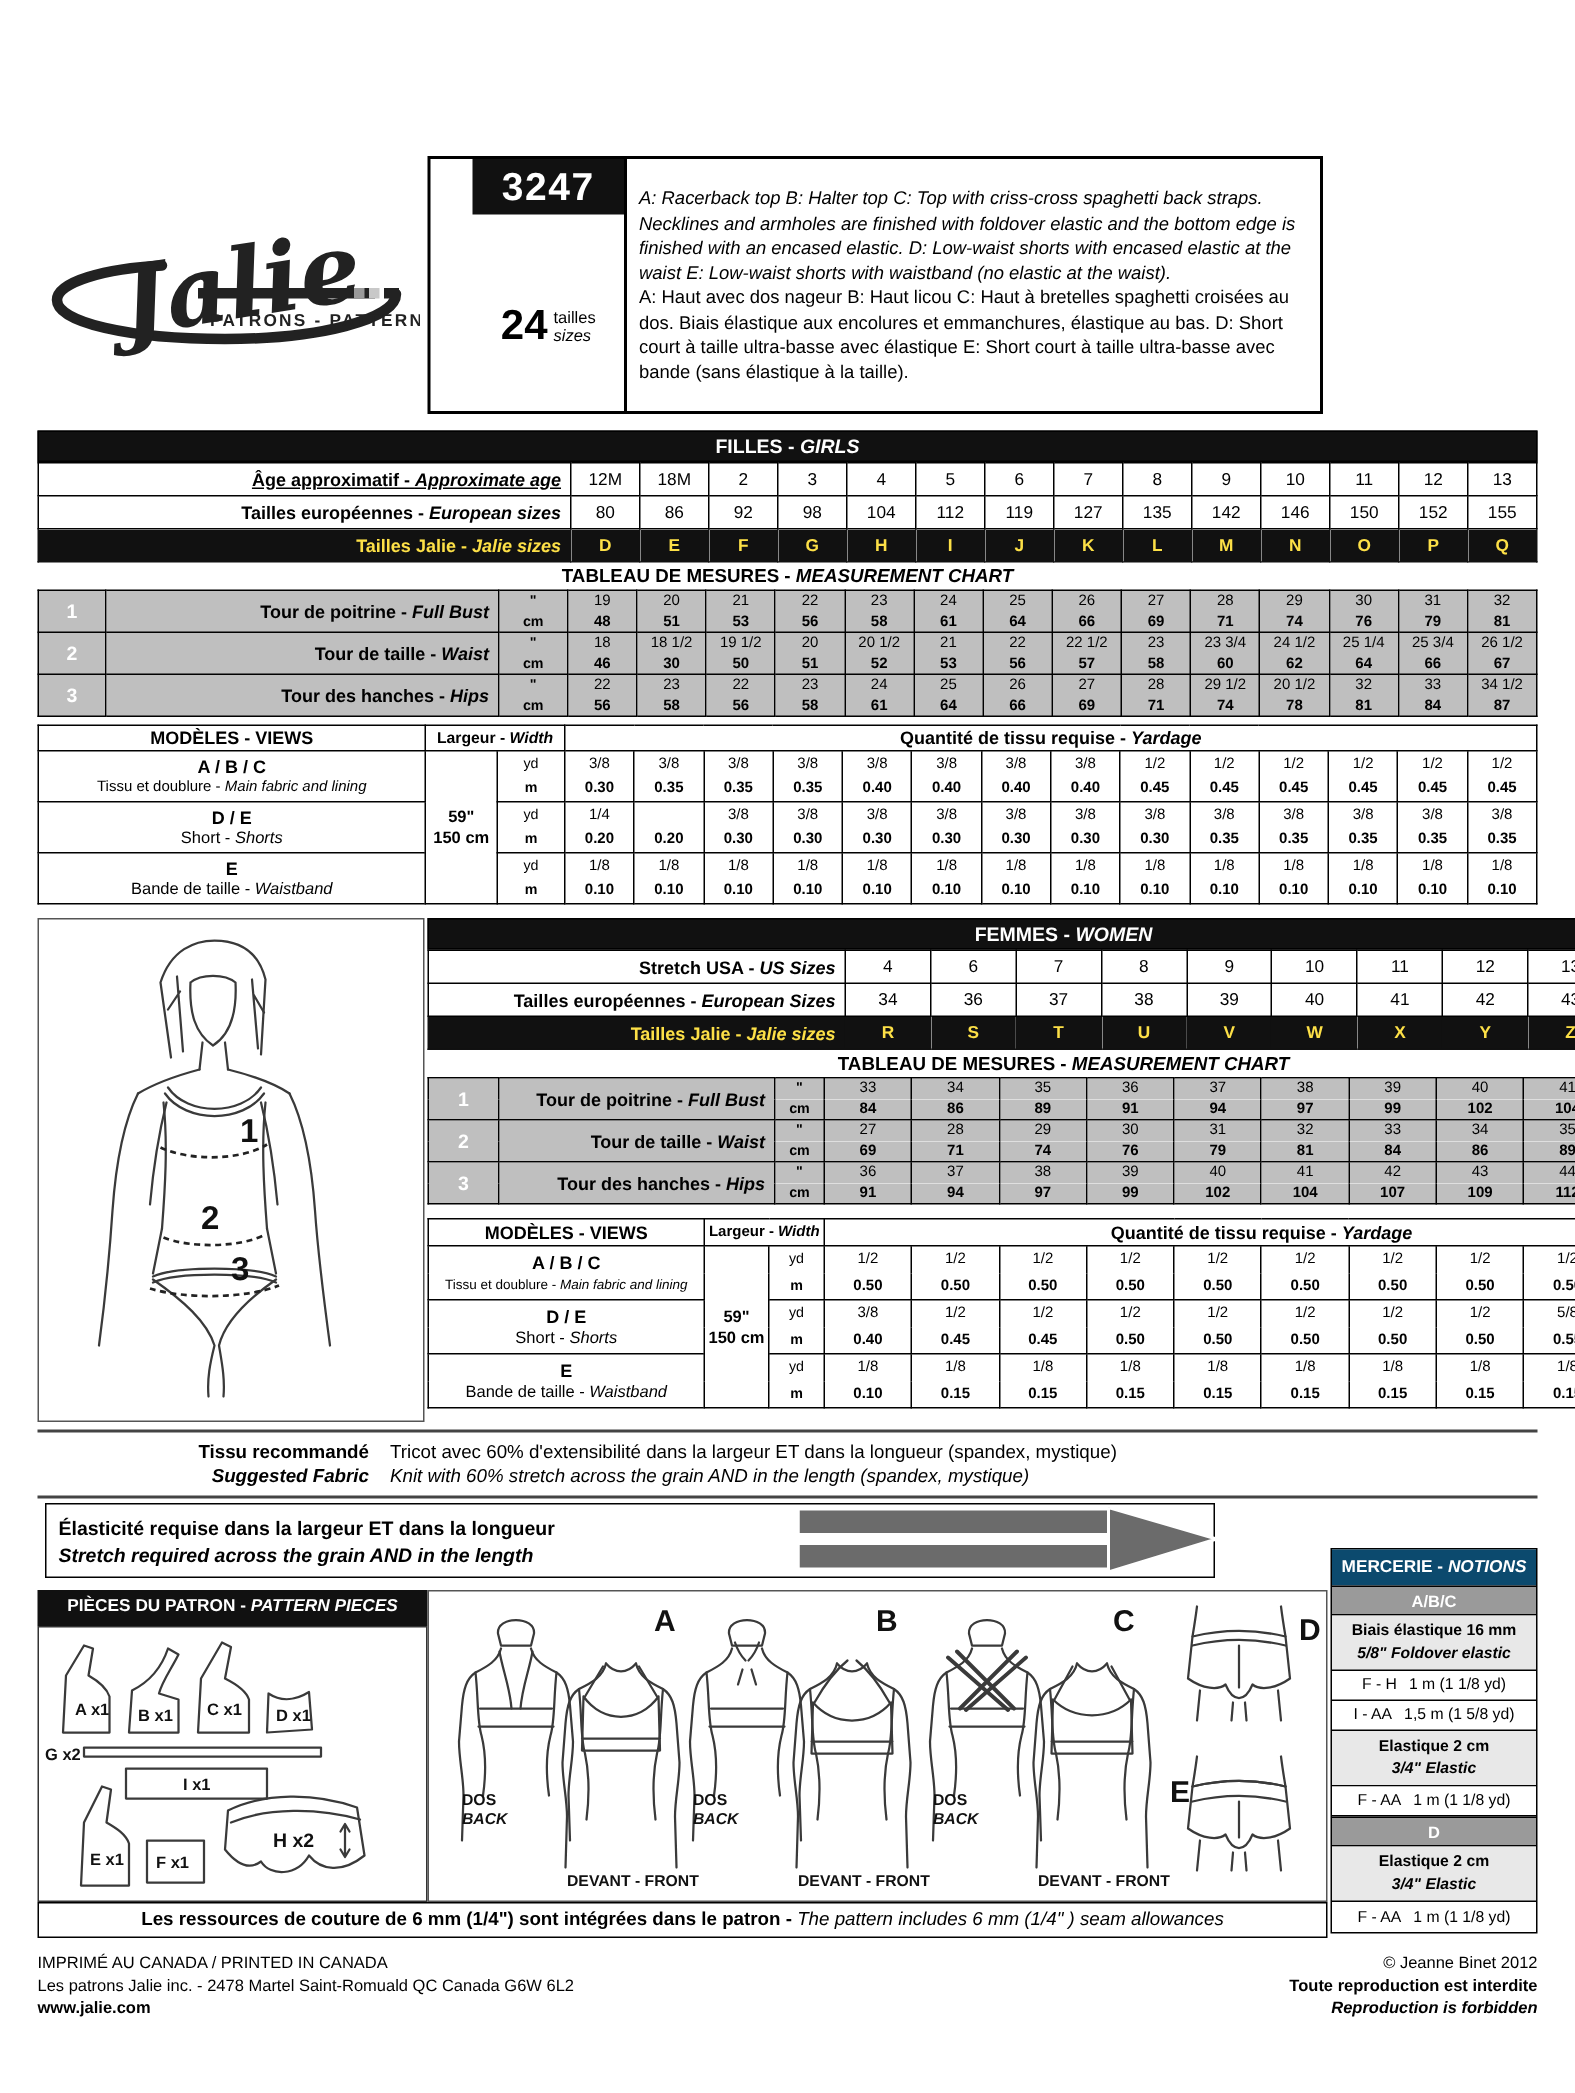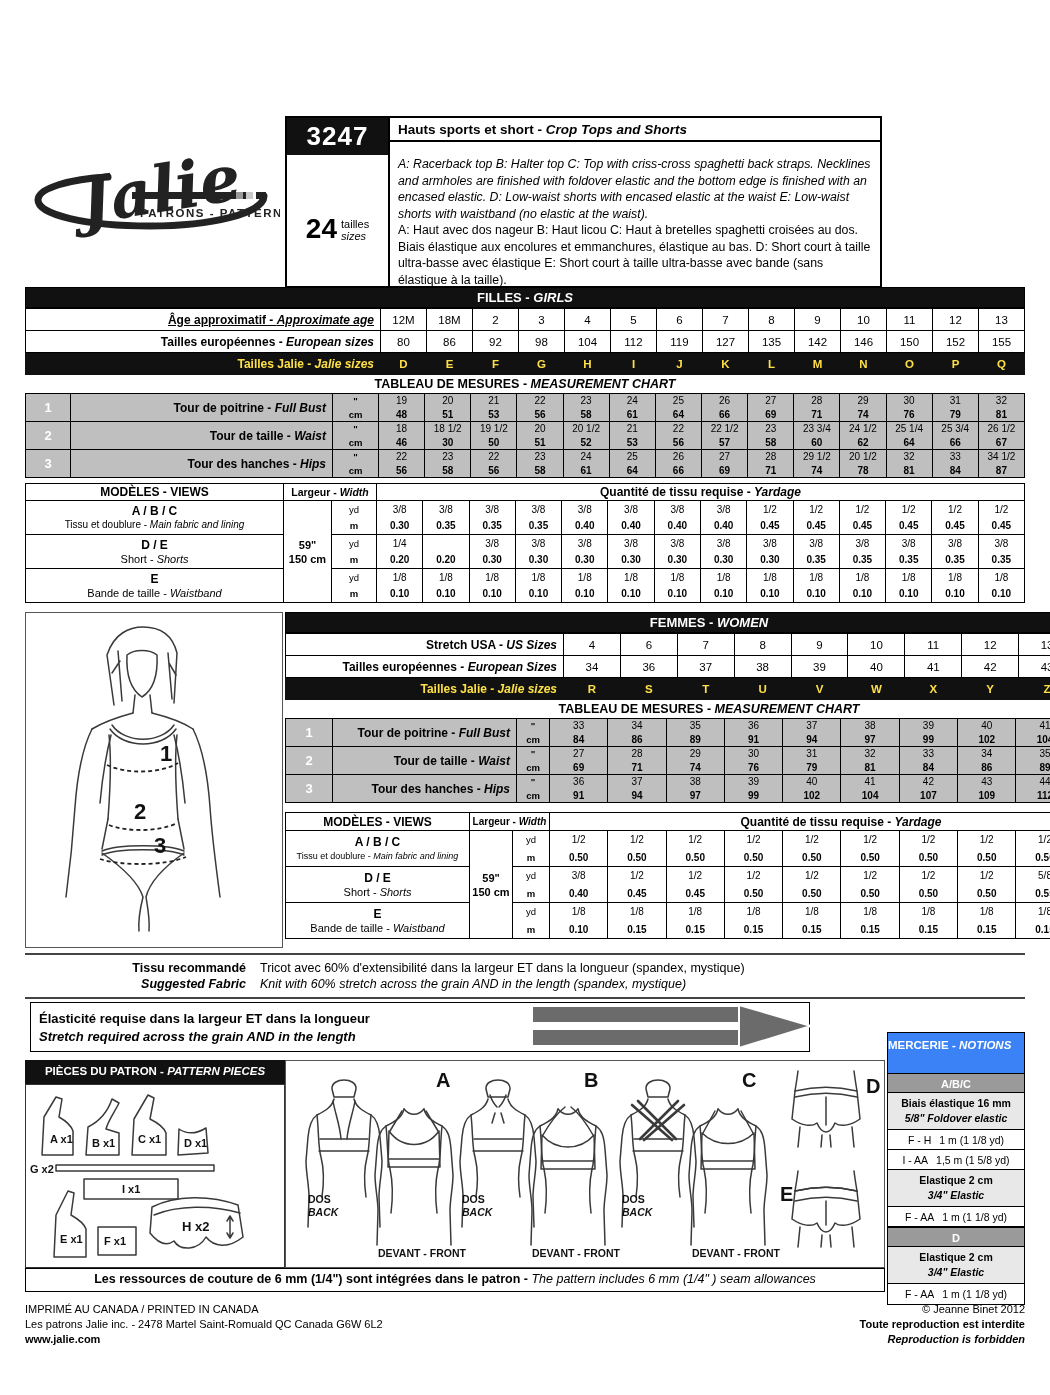--- a/index.html
+++ b/index.html
@@ -6,21 +6,21 @@
   body {
     width: 1050px; height: 1395px; position: relative;
     background: #fff; color: #000;
     font-family: "Liberation Sans", sans-serif;
   }
   .abs { position: absolute; }
   .it { font-style: italic; }
   .b  { font-weight: bold; }
 
   
-  .header-box { left:285px; top:116px; width:597px; height:172px; border:2px solid #000; display:flex; }
+  .header-box { left:285px; top:104px; width:597px; height:172px; border:2px solid #000; display:flex;padding-left:28px; }
   .hb-left { width:103px; border-right:2px solid #000; display:flex; flex-direction:column; }
   .pattern-number { background:#111; color:#fff; font-weight:bold; font-size:26px; text-align:center; height:37px; line-height:36px; letter-spacing:1px; }
   .sizes-count { margin-top:60px; display:flex; justify-content:center; gap:4px; }
   .sizes-count .big { font-size:28px; font-weight:bold; line-height:28px; }
   .sizes-count .stack { display:flex; flex-direction:column; font-size:11px; line-height:12px; padding-top:3px; }
   .hb-right { flex:1; padding:4px 8px; }
   .hb-title { font-weight:bold; font-size:13.5px; border-bottom:2px solid #000; padding-bottom:3px; margin-bottom:4px; margin-left:-8px; margin-right:-8px; padding-left:8px; }
   .desc { font-size:12.3px; line-height:16.5px; }
   .desc-en { margin-top:14px; font-style:italic; }
 
@@ -55,24 +55,24 @@
   
   .figure-box { left:25px; top:612px; width:258px; height:336px; border:1.5px solid #555; }
   .fabric-box { left:25px; top:953px; width:1000px; height:46px; border-top:2px solid #444; border-bottom:2px solid #444; display:flex; align-items:center; }
   .fabric-lbl { width:235px; text-align:right; font-weight:bold; font-size:12.5px; line-height:16px; padding-right:14px; }
   .fabric-txt { font-size:12.5px; line-height:16px; }
   .stretch-box { left:30px; top:1002px; width:780px; height:50px; border:1.5px solid #000; }
   .stretch-txt { position:absolute; left:8px; top:7px; font-weight:bold; font-size:13px; line-height:18px; }
   .stretch-arrow { position:absolute; right:-2px; top:2px; }
 
   .notions { left:887px; top:1032px; width:138px; border:1px solid #000; }
-  .n-title { background:#3b82f6; color:#fff; font-weight:bold; font-size:11.5px; text-align:left; height:40px; line-height:25px; }
+  .n-title { background:#0c4a6e; color:#fff; font-weight:bold; font-size:11.5px; text-align:center; height:24px; line-height:25px; }
   .n-sub { background:#9a9a9a; color:#fff; font-weight:bold; font-size:11px; text-align:center; height:20px; line-height:20px; border-top:1px solid #000; border-bottom:1px solid #000; }
   .n-item { background:#e8e8e8; text-align:center; font-size:10.5px; font-weight:bold; padding:3px 0; line-height:15px; border-bottom:1px solid #000; }
-  .n-val { background:#fff; text-align:center; font-size:10.5px; height:20px; line-height:20px; border-bottom:1px solid #000; display:flex; justify-content:center; gap:8px; align-items:center; }
+  .n-val { background:#fff; text-align:center; font-size:10.5px; height:20px; line-height:20px; border-bottom:1px solid #000; display:flex; justify-content:center; gap:8px; align-items:flex-end; }
   .notions > :last-child { border-bottom:none; }
 
   .pieces-bar { left:25px; top:1060px; width:260px; height:24px; background:#111; color:#fff; font-weight:bold; font-size:11.5px; text-align:center; line-height:23px; }
   .pieces-box { left:25px; top:1084px; width:260px; height:184px; border:1.5px solid #333; }
   .garments-box { left:285px; top:1060px; width:600px; height:208px; border:1px solid #555; }
   .seam-bar { left:25px; top:1268px; width:860px; height:24px; border:1.5px solid #000; text-align:center; font-size:12.5px; line-height:21px; }
   .seam-bar .fr { font-weight:bold; }
 
   .footer { left:25px; top:1302px; width:1000px; display:flex; justify-content:space-between; font-size:11px; line-height:15px; }
   .footer .right { text-align:right; }
@@ -108,21 +108,20 @@
     <div class="pattern-number">3247</div>
     <div class="sizes-count">
       <span class="big">24</span>
       <span class="stack">
         <span>tailles</span>
         <span class="it">sizes</span>
       </span>
     </div>
   </div>
   <div class="hb-right">
-    <div class="hb-title"><span>Hauts sports et short - </span><span class="it">Crop Tops and Shorts</span></div>
     <p class="desc desc-en">A: Racerback top B: Halter top C: Top with criss-cross spaghetti back straps. Necklines and armholes are finished with foldover elastic and the bottom edge is finished with an encased elastic. D: Low-waist shorts with encased elastic at the waist  E: Low-waist shorts with waistband (no elastic at the waist).</p>
     <p class="desc desc-fr">A: Haut avec dos nageur B: Haut licou C: Haut à bretelles spaghetti croisées au dos. Biais élastique aux encolures et emmanchures, élastique au bas. D: Short court à taille ultra-basse avec élastique E: Short court à taille ultra-basse avec bande (sans élastique à la taille).</p>
   </div>
 </div>
 
 <div class="abs" style="left:25px; top:287px; width:1000px;">
   <div class="section-bar"><span>FILLES - </span><span class="it">GIRLS</span></div>
   <table class="t-sizes">
     <colgroup>
         <col style="width:355px">

